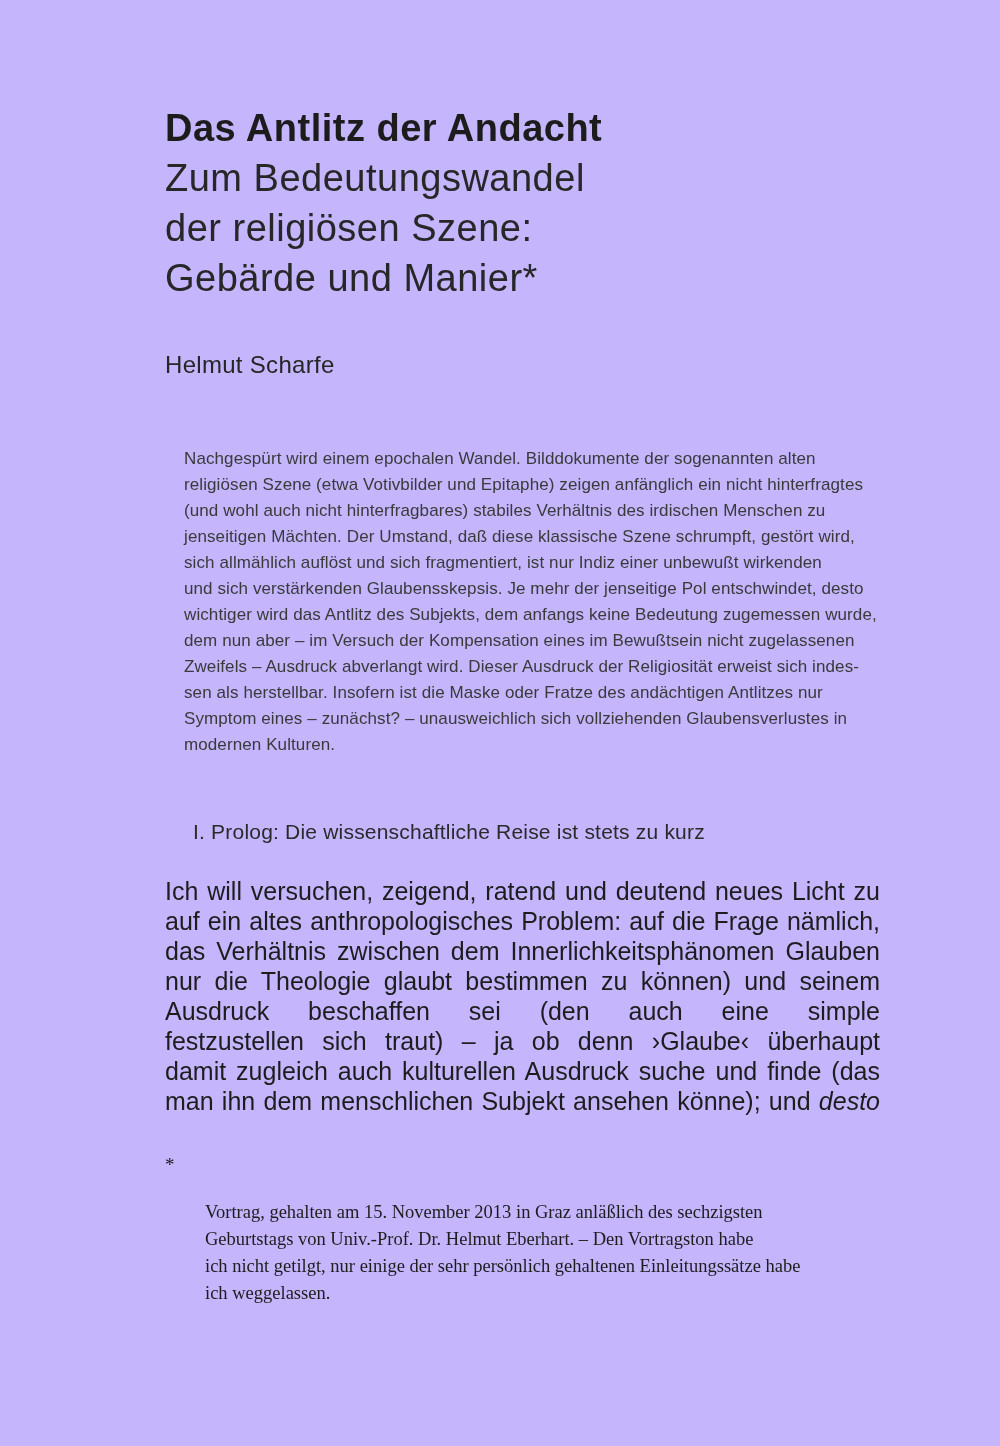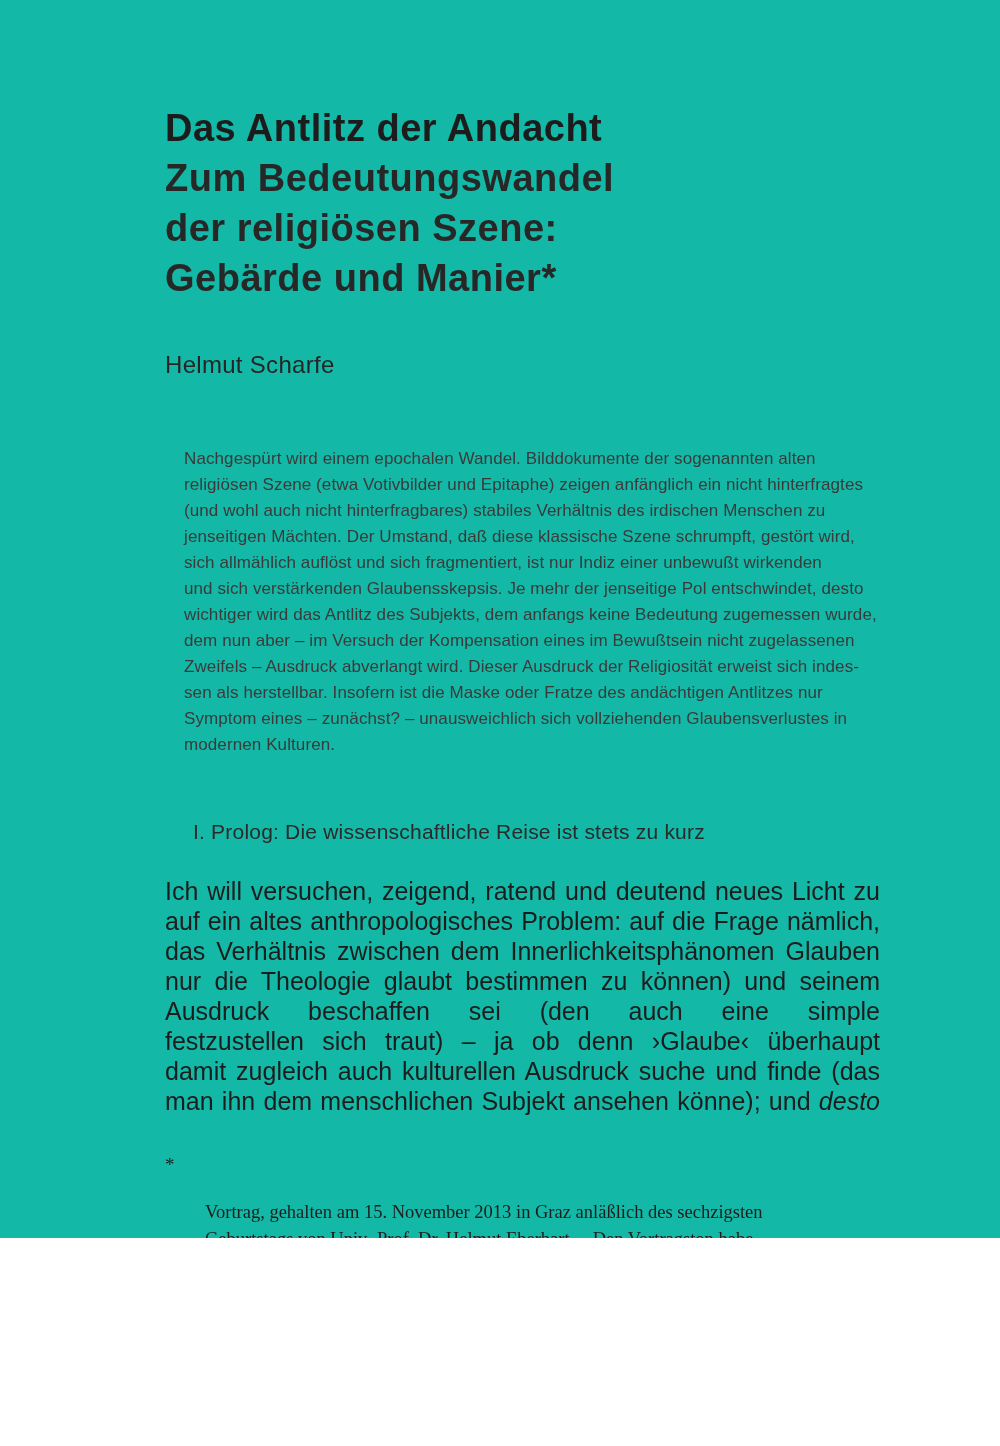--- a/index.html
+++ b/index.html
@@ -4,39 +4,39 @@
 <title>Das Antlitz der Andacht</title>
 <style>
   html, body {
     margin: 0;
     padding: 0;
     background: #ffffff;
   }
   .page {
     position: relative;
     width: 1000px;
-    height: 1238px;
-    background: #14b8a6;
+    height: 1446px;
+    background: #c4b5fd;
     overflow: hidden;
     font-family: "Liberation Sans", sans-serif;
   }
   .title-block {
     position: absolute;
     left: 165px;
     top: 103px;
     font-size: 38px;
     line-height: 50px;
     letter-spacing: 0.5px;
     color: #1c1c1c;
   }
   .title-main {
     font-weight: 600;
   }
   .title-sub {
-    font-weight: 700;
+    font-weight: 400;
     color: #272727;
     white-space: pre-line;
   }
   .author {
     position: absolute;
     left: 165px;
     top: 350px;
     font-size: 24px;
     line-height: 30px;
     font-weight: 500;

